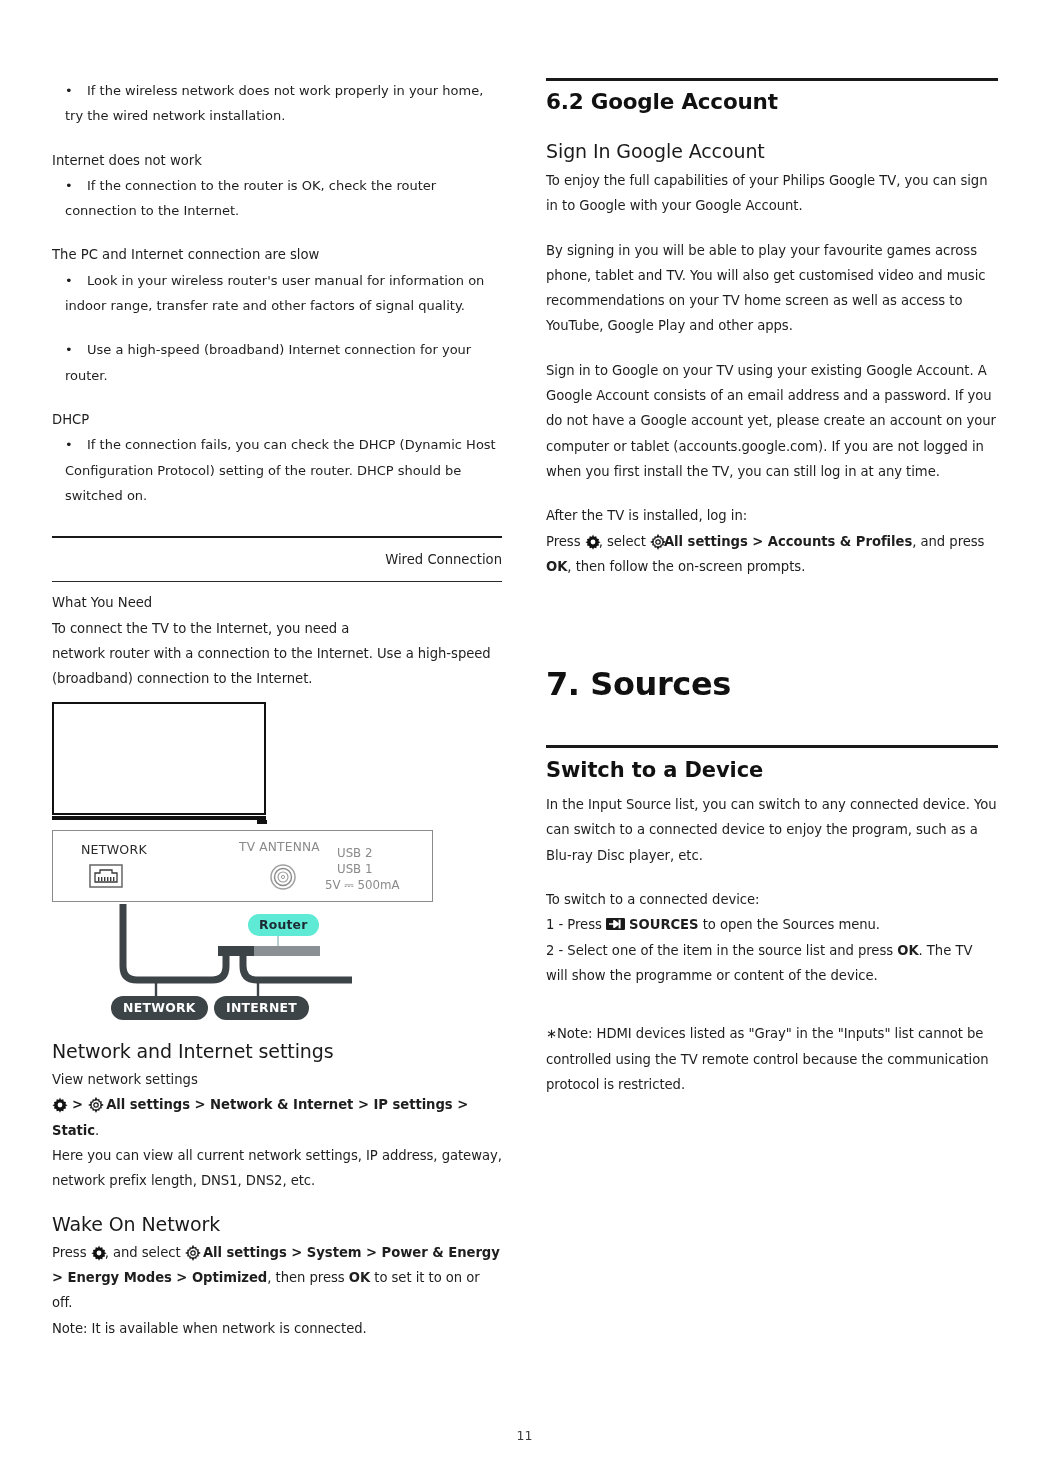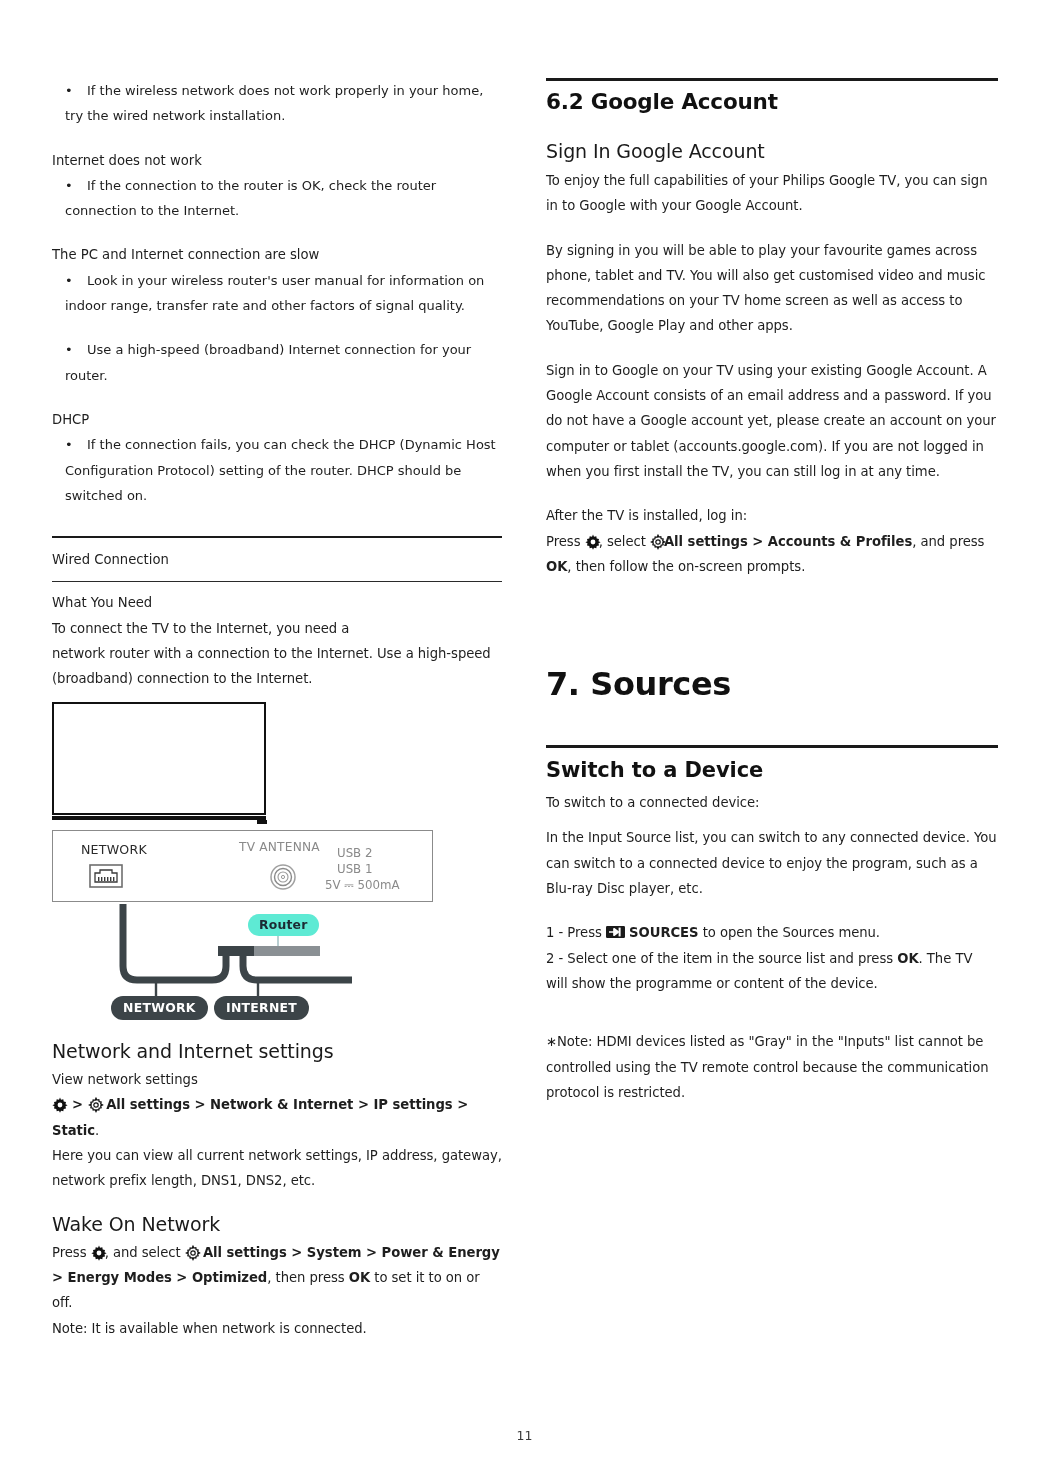--- a/index.html
+++ b/index.html
@@ -252,21 +252,21 @@
 
     <p class="subhead">The PC and Internet connection are slow</p>
     <p class="bullet-para tight"><span class="bul">•</span><span class="btext">Look in your wireless router's user manual for information on indoor range, transfer rate and other factors of signal quality.</span></p>
     <p class="bullet-para"><span class="bul">•</span><span class="btext">Use a high-speed (broadband) Internet connection for your router.</span></p>
 
     <p class="subhead">DHCP</p>
     <p class="bullet-para"><span class="bul">•</span><span class="btext">If the connection fails, you can check the DHCP (Dynamic Host Configuration Protocol) setting of the router. DHCP should be switched on.</span></p>
 
     <div style="height:9px"></div>
     <hr class="rule-thin-pair-top">
-    <p class="subhead" style="margin:9px 0 9px 0;">Wired Connection</p>
+    <p class="subhead" style="margin:9px 0 9px 0;text-align:right;">Wired Connection</p>
     <hr class="rule-thin">
 
     <p class="subhead" style="margin-top:8px;">What You Need</p>
     <p class="body-text tight">To connect the TV to the Internet, you need a</p>
     <p class="body-text tight">network router with a connection to the Internet. Use a high-speed (broadband) connection to the Internet.</p>
 
     <div class="tv-figure">
       <div class="tv-screen"></div>
       <div class="tv-base"></div>
       <div class="tv-nub"></div>
@@ -368,23 +368,23 @@
             <circle cx="8" cy="8" r="2.2" fill="none" stroke="#111" stroke-width="1.2"></circle>
           </svg></span><b>All settings &gt; Accounts &amp; Profiles</b><span>, and press</span> <b>OK</b><span>, then follow the on-screen prompts.</span></p>
 
     <div style="height:86px"></div>
     <h1 class="bigchapter">7. Sources</h1>
 
     <div style="height:42px"></div>
     <hr class="rule-thick">
     <h3 class="section-bold" style="margin-top:10px;">Switch to a Device</h3>
 
+    <p class="body-text" style="margin-top:10px;">In the Input Source list, you can switch to any connected device. You can switch to a connected device to enjoy the program, such as a Blu-ray Disc player, etc.</p>
+
     <p class="body-text tight">To switch to a connected device:</p>
-
-    <p class="body-text" style="margin-top:10px;">In the Input Source list, you can switch to any connected device. You can switch to a connected device to enjoy the program, such as a Blu-ray Disc player, etc.</p>
     <p class="body-text tight"><span>1 - Press</span> <span class="src-icon"><svg viewBox="0 0 19 12" width="19" height="12">
             <rect x="0" y="0" width="19" height="12" rx="1.2" fill="#1a1a1a"></rect>
             <path d="M3 6 L11 6 M8 2.8 L12.2 6 L8 9.2 Z" fill="#fff" stroke="#fff" stroke-width="1.7" stroke-linejoin="round"></path>
             <rect x="12.6" y="1.6" width="2" height="8.8" fill="#fff"></rect>
           </svg></span> <b>SOURCES</b> <span>to open the Sources menu.</span></p>
     <p class="body-text"><span>2 - Select one of the item in the source list and press</span> <b>OK</b><span>. The TV will show the programme or content of the device.</span></p>
 
     <div style="height:14px"></div>
     <p class="body-text">∗Note: HDMI devices listed as "Gray" in the "Inputs" list cannot be controlled using the TV remote control because the communication protocol is restricted.</p>
   </div>

